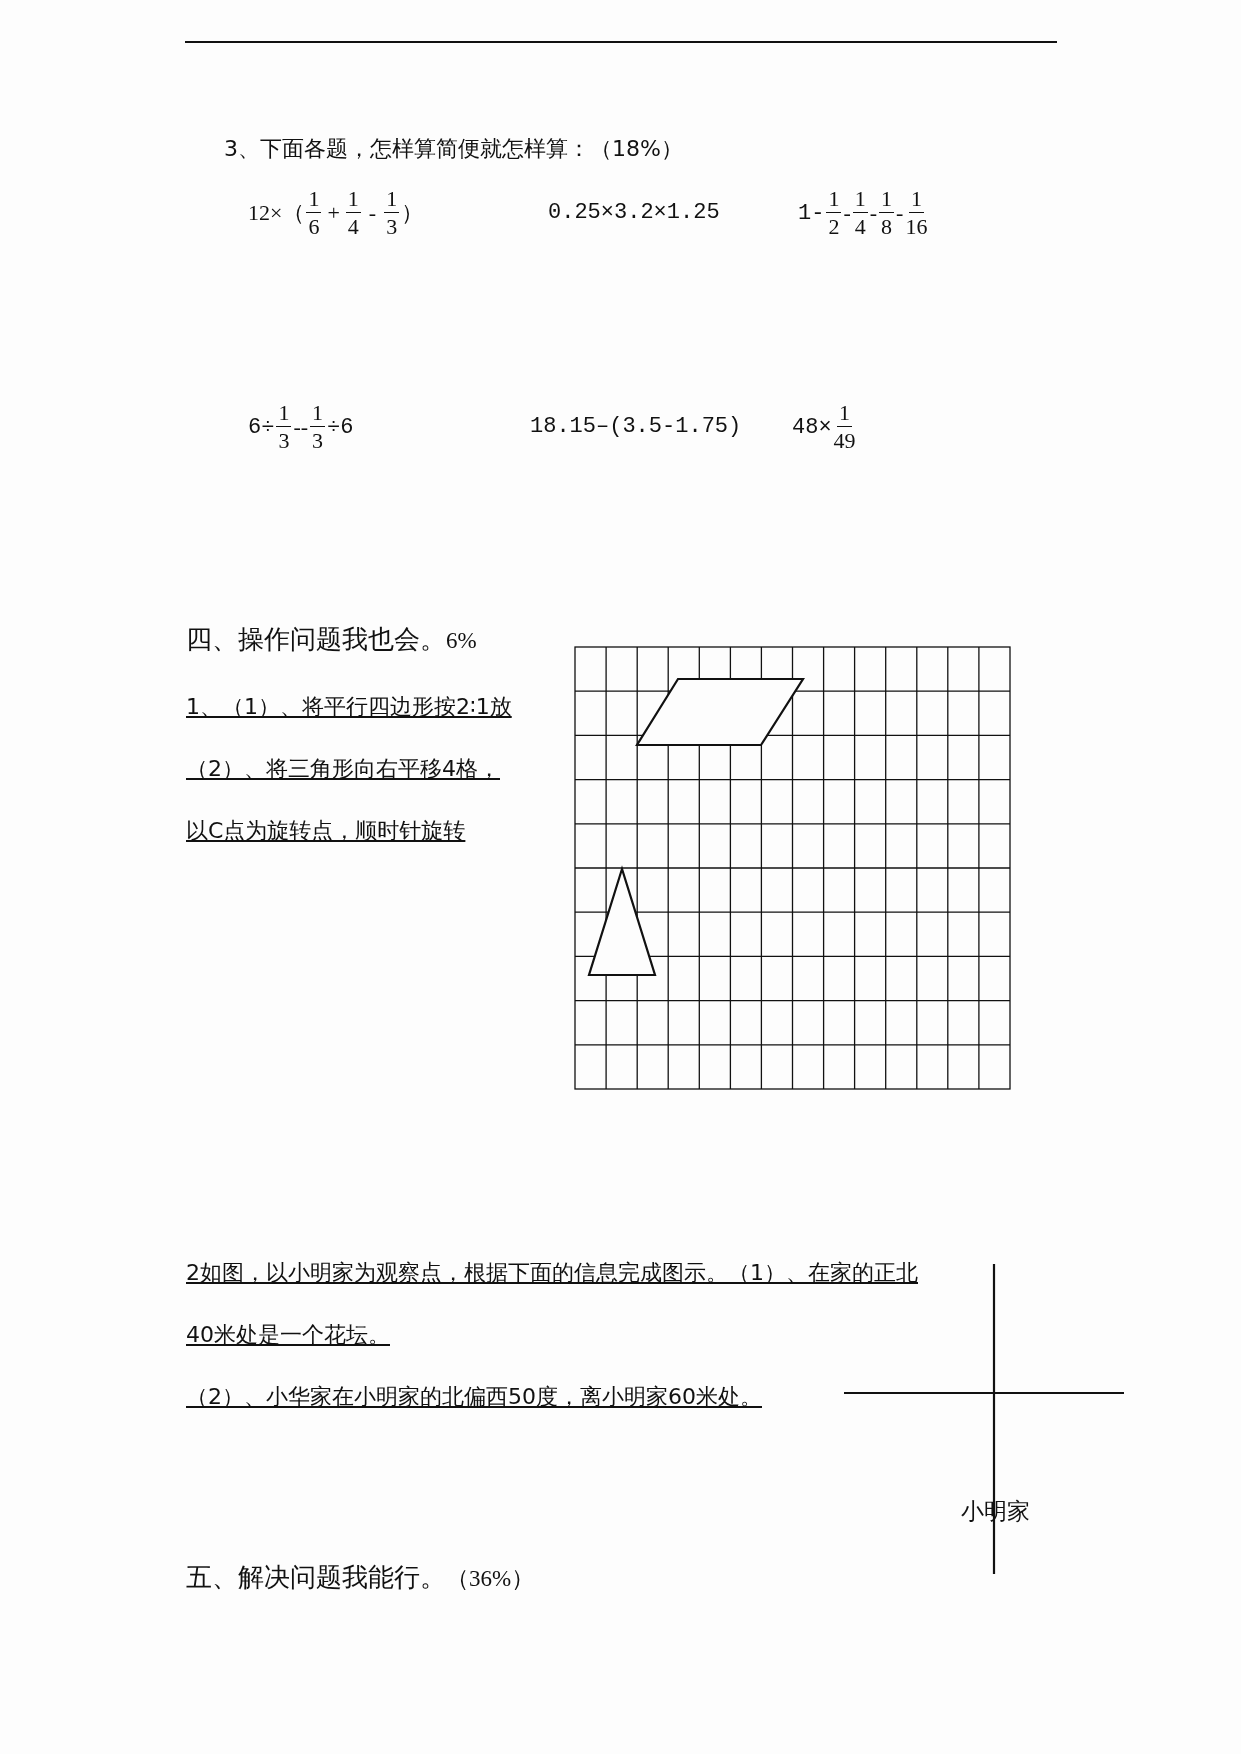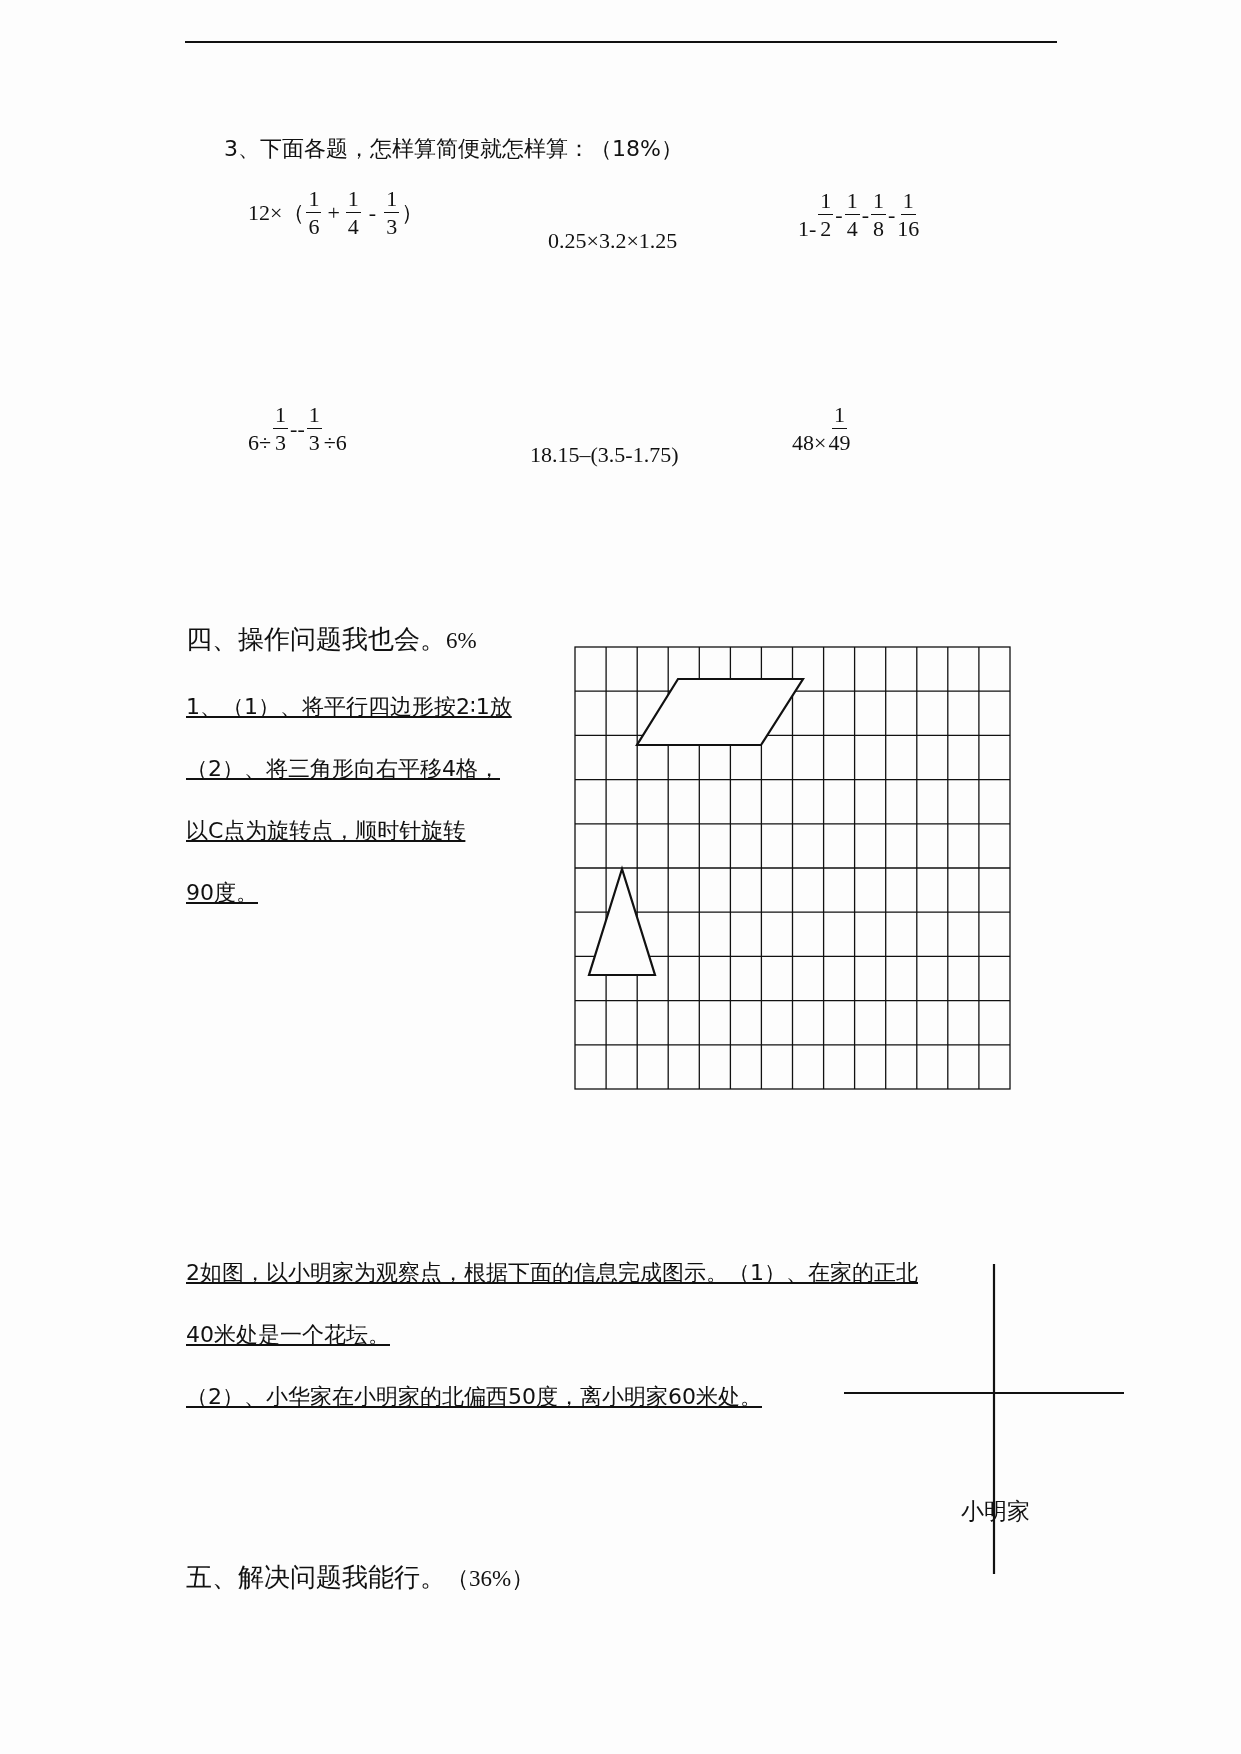--- a/index.html
+++ b/index.html
@@ -1,21 +1,21 @@
 <!DOCTYPE html>
 <html><head>
 <meta charset="utf-8">
 <style>
   html, body { margin:0; padding:0; background:#fdfdfd; }
   body { width:1241px; height:1754px; position:relative; overflow:hidden;
          font-family:"Liberation Serif","DejaVu Serif",serif; color:#111; }
   .abs { position:absolute; }
   .rule { left:185px; top:41px; width:872px; height:2px; background:#111; }
   .txt { font-size:23px; white-space:nowrap; }
-  .mono { font-family:Liberation Serif, serif; font-size:22px;margin-top:28px; }
+  .mono { font-family:Liberation Mono, monospace; font-size:22px; }
   .frac { display:inline-flex; flex-direction:column; align-items:center; vertical-align:middle; margin:0 2px; line-height:1; }
   .frac .n { font-size:22px; padding:0 2px 2px; border-bottom:1.6px solid #111; }
   .frac .d { font-size:22px; padding-top:3px; }
   .expr { font-size:22px; white-space:nowrap; display:flex; align-items:center; }
   .h2 { font-size:26px; font-family:"DejaVu Sans","Liberation Sans",sans-serif; }
   .h2 .pct { font-family:"Liberation Serif",serif; font-size:23px; }
   .cjk { font-family:"DejaVu Sans","Liberation Sans",sans-serif; font-size:22px; }
   .line { line-height:62px;text-decoration:underline; }
   svg { position:absolute; }
 </style>
@@ -99,21 +99,20 @@
 </div>
 
 <div class="abs h2" style="left:186px;top:622px;">
   <span>四、操作问题我也会。</span><span class="pct">6%</span>
 </div>
 
 <div class="abs cjk" style="left:186px;top:676px;">
   <div class="line">1、（1）、将平行四边形按2∶1放</div>
   <div class="line">（2）、将三角形向右平移4格，</div>
   <div class="line">以C点为旋转点，顺时针旋转</div>
-  <div class="line">90度。</div>
 </div>
 
 <svg style="left:574px;top:646px;" width="438" height="446" viewBox="0 0 438 446">
   <g stroke="#111" stroke-width="1.3" fill="none">
     <rect x="1" y="1" width="435" height="442"></rect>
     <line x1="32.1" y1="1" x2="32.1" y2="443"></line>
       <line x1="63.2" y1="1" x2="63.2" y2="443"></line>
     <line x1="94.2" y1="1" x2="94.2" y2="443"></line>
       <line x1="125.3" y1="1" x2="125.3" y2="443"></line>
     <line x1="156.4" y1="1" x2="156.4" y2="443"></line>

